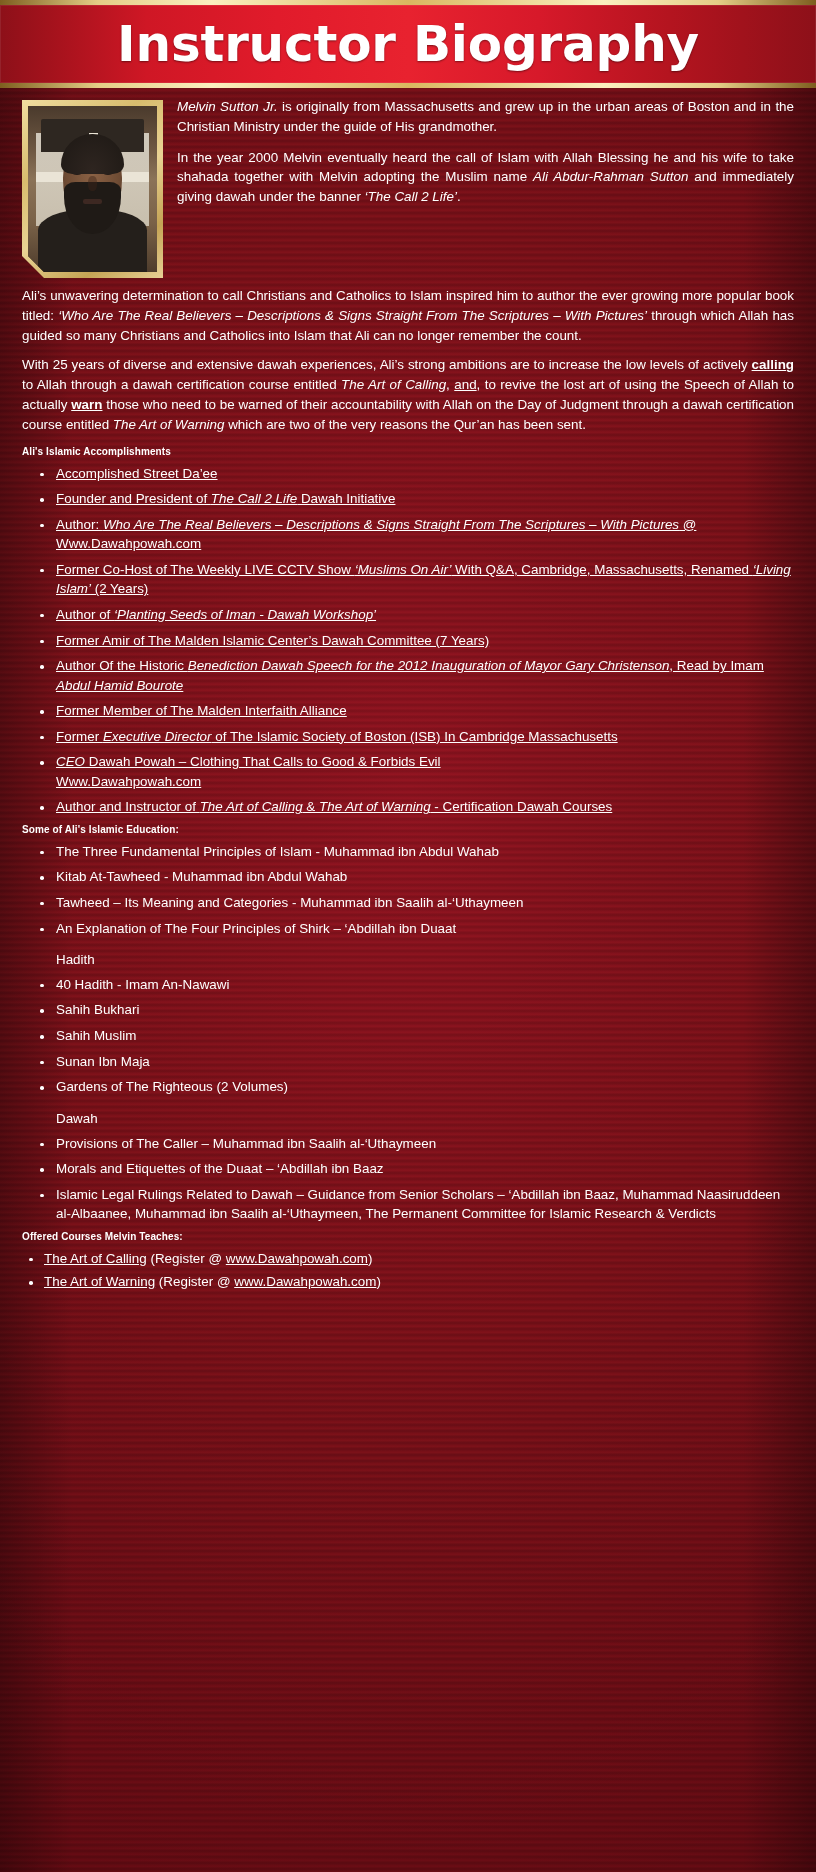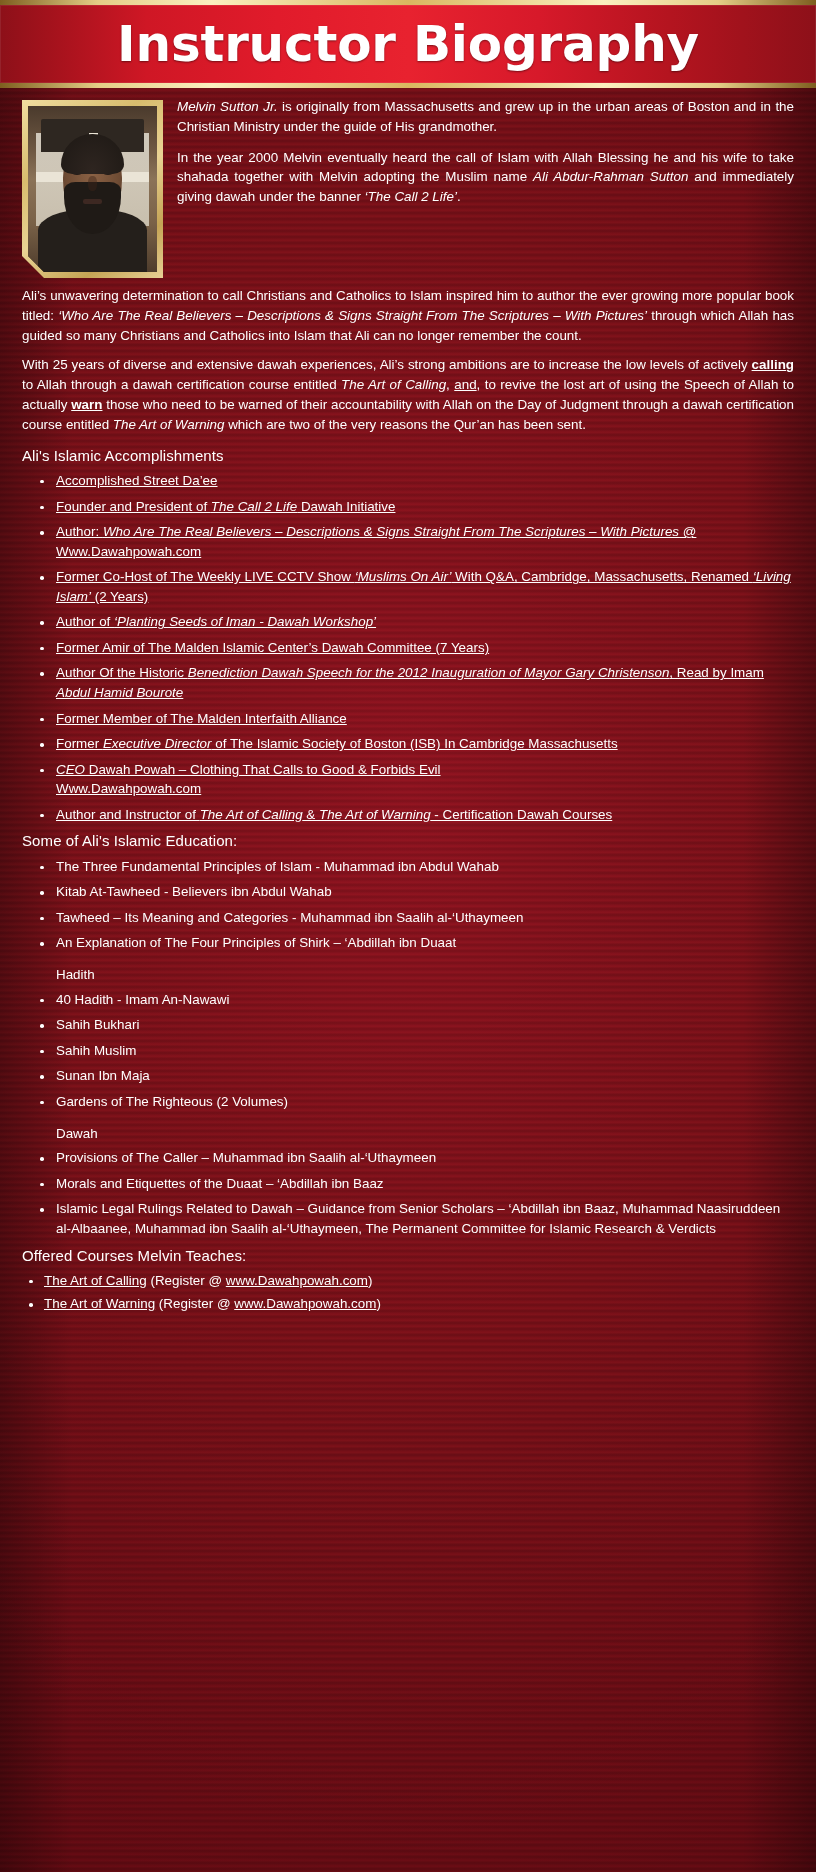--- a/index.html
+++ b/index.html
@@ -142,22 +142,22 @@
   p.para:last-child { margin-bottom: 0; }
 
   .body-paras { margin-top: 4px; }
   .body-paras p.para { margin-bottom: 10px; }
 
   i, em { font-style: italic; }
   b, strong { font-weight: bold; }
   u, .u { text-decoration: underline; }
 
   h2.section-title {
-    font-size: 15px;
-    font-weight: normal;
+    font-size: 10px;
+    font-weight: bold;
     margin: 6px 0 4px 0;
     letter-spacing: 0.1px;
   }
   h3.sub-title {
     font-size: 13.4px;
     font-weight: normal;
     margin: 6px 0 3px 34px;
     display: inline-block;
   }
   .subtitle-row { margin: 5px 0 2px 0; }
@@ -269,21 +269,21 @@
 
     <li><i>CEO</i><span> Dawah Powah – Clothing That Calls to Good &amp; Forbids Evil </span><br><u>Www.Dawahpowah.com</u></li>
 
     <li><span>Author and Instructor of </span><i>The Art of Calling</i><span> &amp; </span><i>The Art of Warning</i><span> - Certification Dawah Courses</span></li>
   </ul>
 
   <h2 class="section-title">Some of Ali's Islamic Education:</h2>
 
   <ul class="bul edu-list">
     <li><span>The Three Fundamental Principles of Islam - Muhammad ibn Abdul Wahab</span></li>
-    <li><span>Kitab At-Tawheed - Believers ibn Abdul Wahab</span></li>
+    <li><span>Kitab At-Tawheed - Muhammad ibn Abdul Wahab</span></li>
     <li><span>Tawheed – Its Meaning and Categories - Muhammad ibn Saalih al-‘Uthaymeen</span></li>
     <li><span>An Explanation of The Four Principles of Shirk – ‘Abdillah ibn Duaat</span></li>
   </ul>
 
   <div class="subtitle-row">
     <h3 class="sub-title">Hadith</h3>
   </div>
 
   <ul class="bul edu-list">
     <li><span>40 Hadith - Imam An-Nawawi</span></li>

